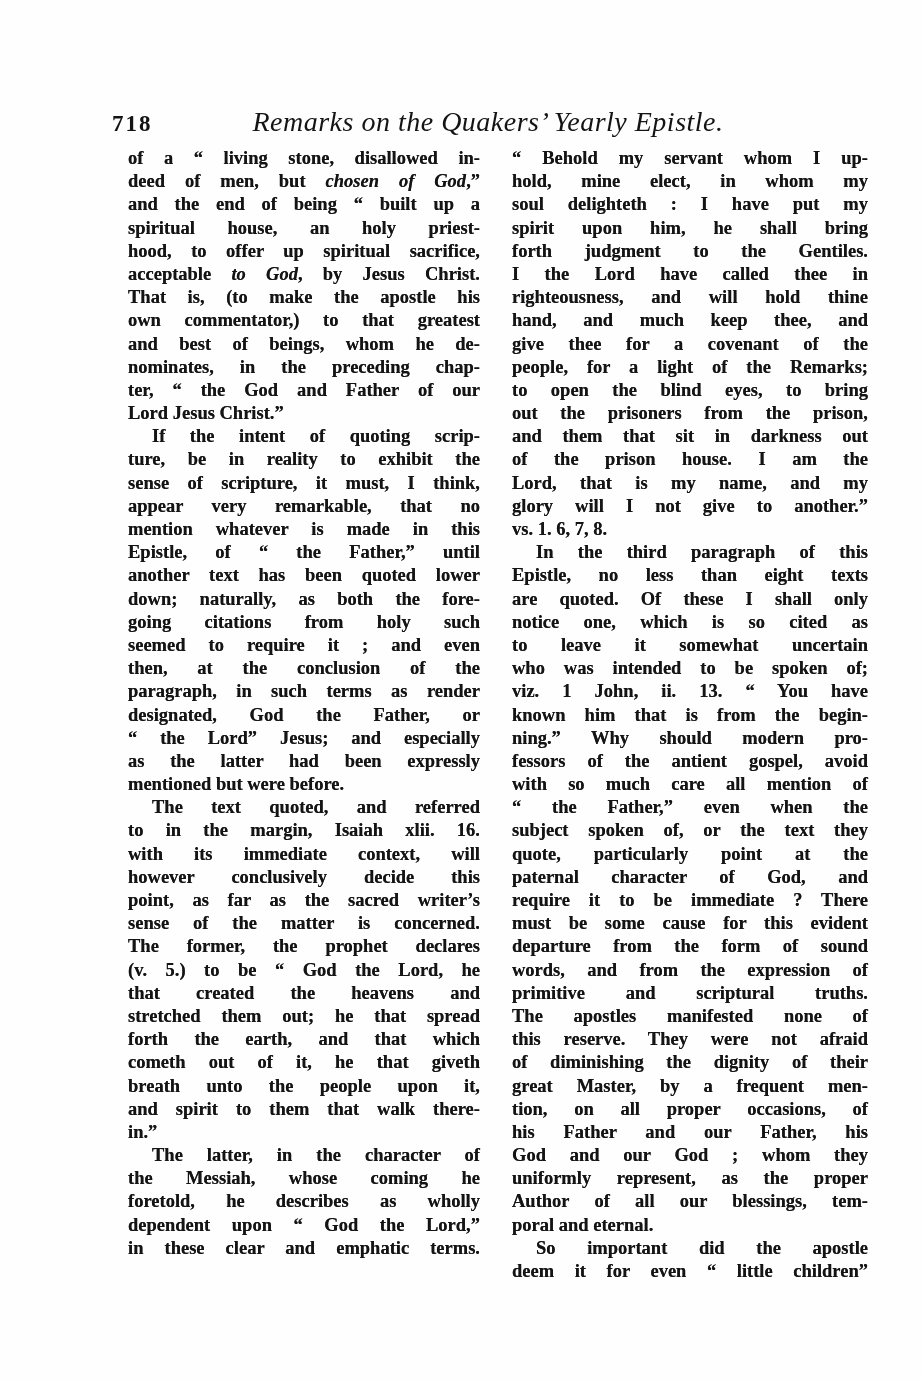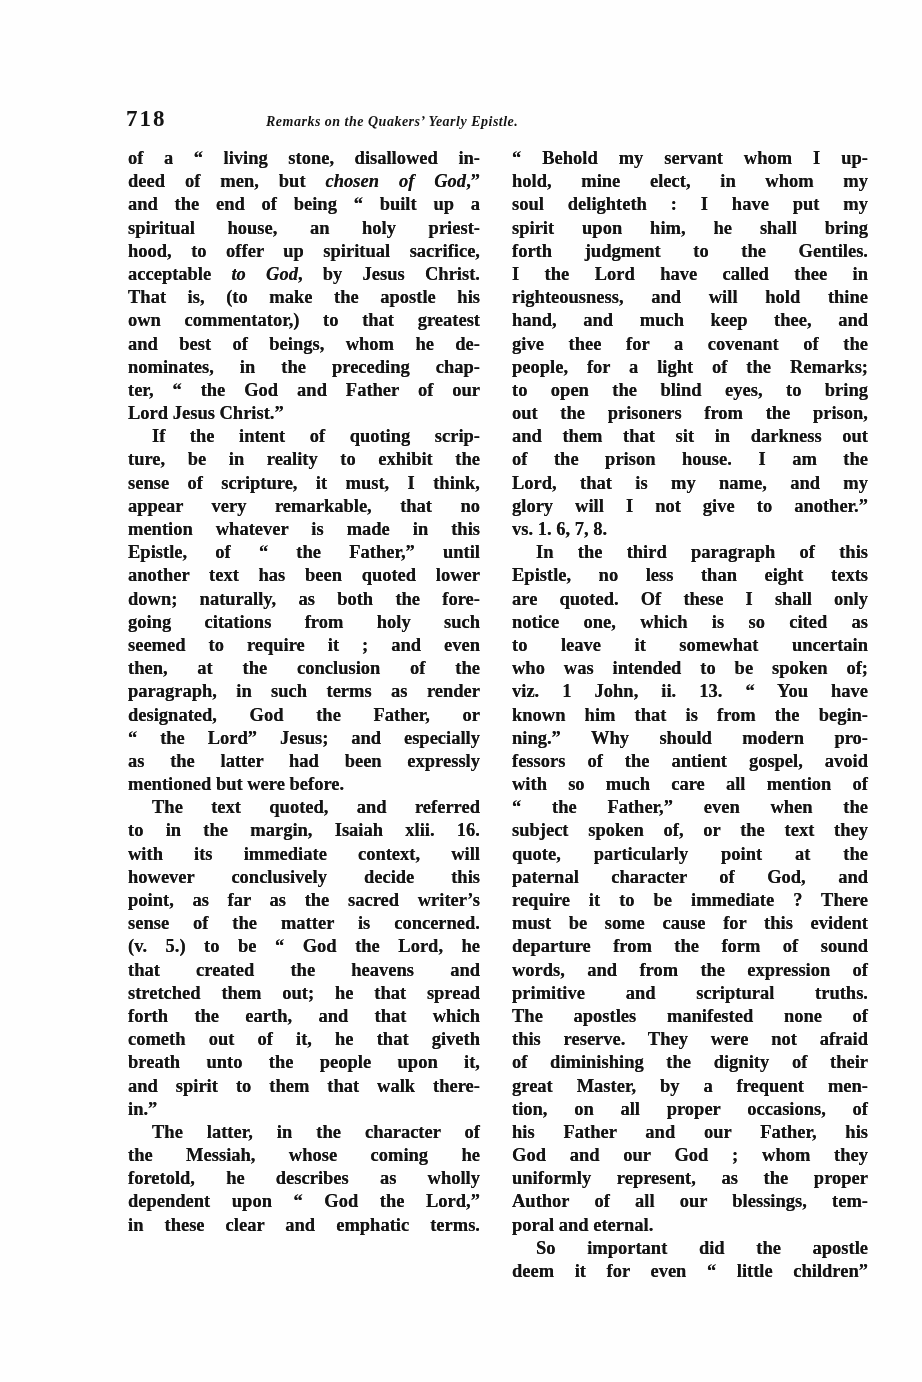--- a/index.html
+++ b/index.html
@@ -12,38 +12,37 @@
     width: 922px;
     height: 1382px;
     background: #fefefe;
     overflow: hidden;
     font-family: "Liberation Serif", "DejaVu Serif", serif;
     color: #141414;
   }
   .page-header {
     position: absolute;
     top: 106px;
-    left: 126px;
+    left: 112px;
     width: 722px;
     display: flex;
     align-items: baseline;
-    gap: 20px;
   }
   .page-number {
     font-size: 23px;
     font-weight: bold;
     letter-spacing: 2px;
     width: 120px;
     flex: 0 0 auto;
   }
   .running-title {
     flex: 1 1 auto;
-    text-align: left;
-    font-size: 14px;
-    font-weight: bold;
+    text-align: center;
+    font-size: 28px;
+    font-weight: normal;
     font-style: italic;
     letter-spacing: 0.5px;
     padding-right: 90px;
     white-space: nowrap;
   }
   .columns {
     position: absolute;
     top: 147px;
     left: 128px;
     width: 722px;
@@ -105,20 +104,21 @@
         <div class="line"><span>designated, God the Father, or</span></div>
         <div class="line"><span>“ the Lord” Jesus; and especially</span></div>
         <div class="line"><span>as the latter had been expressly</span></div>
         <div class="line lastline"><span>mentioned but were before.</span></div>
         <div class="line firstline"><span>The text quoted, and referred</span></div>
         <div class="line"><span>to in the margin, Isaiah xlii. 16.</span></div>
         <div class="line"><span>with its immediate context, will</span></div>
         <div class="line"><span>however conclusively decide this</span></div>
         <div class="line"><span>point, as far as the sacred writer’s</span></div>
         <div class="line"><span>sense of the matter is concerned.</span></div>
+        <div class="line"><span>The former, the prophet declares</span></div>
         <div class="line"><span>(v. 5.) to be “ God the Lord, he</span></div>
         <div class="line"><span>that created the heavens and</span></div>
         <div class="line"><span>stretched them out; he that spread</span></div>
         <div class="line"><span>forth the earth, and that which</span></div>
         <div class="line"><span>cometh out of it, he that giveth</span></div>
         <div class="line"><span>breath unto the people upon it,</span></div>
         <div class="line"><span>and spirit to them that walk there-</span></div>
         <div class="line lastline"><span>in.”</span></div>
         <div class="line firstline"><span>The latter, in the character of</span></div>
         <div class="line"><span>the Messiah, whose coming he</span></div>

